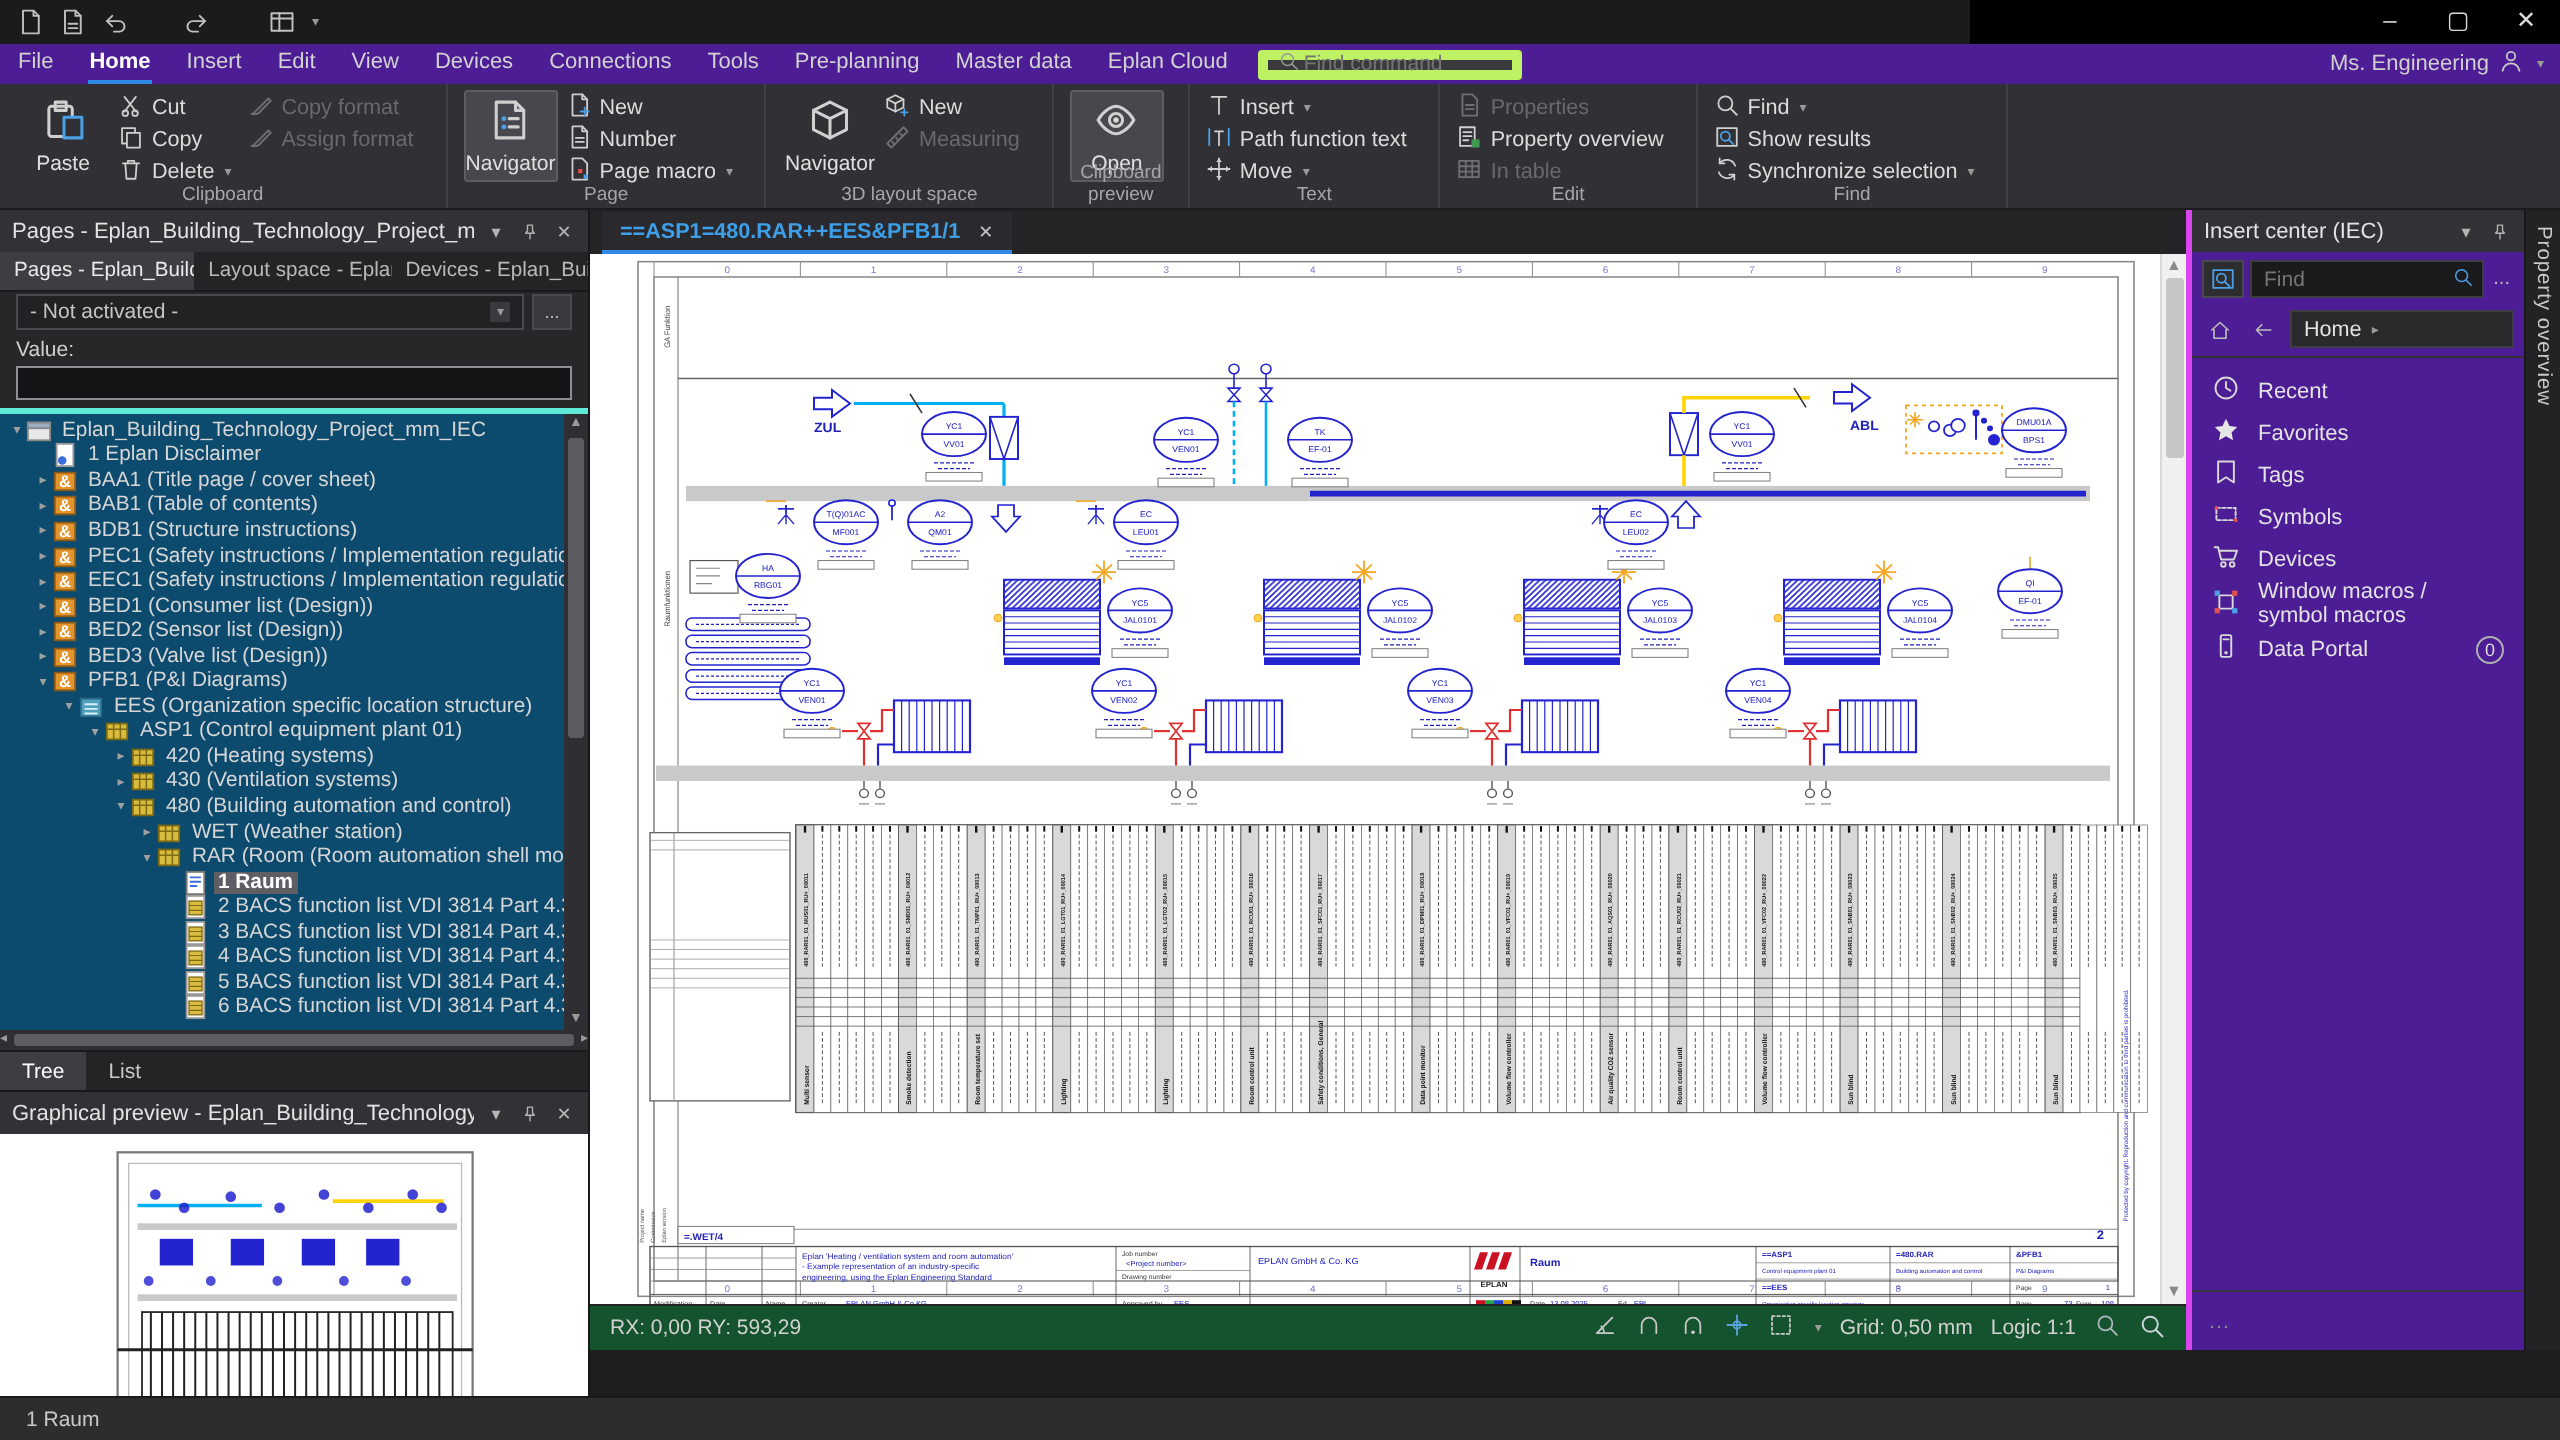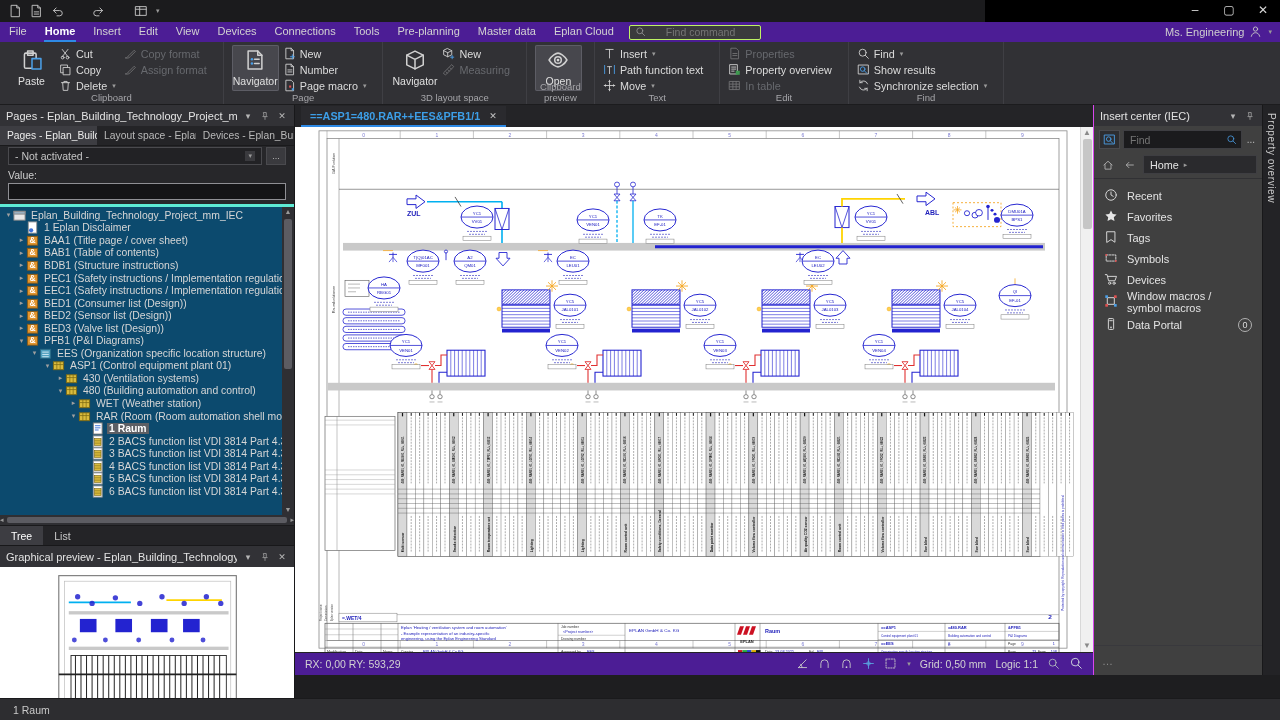--- a/index.html
+++ b/index.html
@@ -11,22 +11,22 @@
   .tb-black{position:absolute;left:985px;right:0;top:0;height:22px;background:#000;}
   .qat{position:absolute;left:8px;top:0;height:22px;display:flex;align-items:center;gap:7px;z-index:2;}
   .qat .qi{display:flex;align-items:center;color:#c8c8c8;}
   .win-controls{position:absolute;right:0;top:0;height:22px;display:flex;z-index:3;}
   .win-btn{width:34px;text-align:center;line-height:20px;color:#d8d8d8;font-size:12px;}
   
   .menubar{position:absolute;top:22px;left:0;right:0;height:20px;background:#4c1d95;display:flex;align-items:center;}
   .menu-tab{padding:0 9px;font-size:11px;color:#d2d2d2;height:20px;line-height:19px;position:relative;white-space:nowrap;}
   .menu-tab.active{color:#fff;font-weight:bold;}
   .menu-tab.active::after{content:"";position:absolute;left:8px;right:8px;bottom:0;height:2px;background:#2e8ae6;}
-  .find-cmd{margin-left:6px;width:132px;height:15px;background:#3a3a3c;border:1px solid #bef264;border-radius:2px;
-            display:flex;align-items:center;padding:0 5px;gap:18px;}
+  .find-cmd{margin-left:6px;width:132px;height:15px;background:#3a3a3c;border:5px solid #bef264;border-radius:2px;
+            display:flex;align-items:center;padding:0 5px;gap:0;}
   .find-cmd input{background:transparent;border:none;outline:none;color:#a9a9a9;font-size:10.5px;width:100%;font-family:inherit;}
   .user-area{position:absolute;right:8px;top:22px;height:20px;display:flex;align-items:center;gap:5px;font-size:11px;color:#cfcfcf;}
   
   .ribbon{position:absolute;top:42px;left:0;right:0;height:63px;background:#313135;border-bottom:1px solid #1c1c1e;display:flex;}
   .rgroup{position:relative;display:flex;align-items:flex-start;padding:3px 8px 13px 8px;border-right:1px solid #3f3f44;}
   .rgroup-label{position:absolute;bottom:1px;left:0;right:0;text-align:center;font-size:9.5px;color:#a6a6aa;}
   .bigbtn{width:47px;height:46px;display:flex;flex-direction:column;align-items:center;justify-content:center;gap:2px;
           font-size:10.5px;color:#e0e0e0;border-radius:2px;margin-right:4px;}
   .bigbtn.checked{background:#47474d;box-shadow:inset 0 0 0 1px #5d5d65;}
   .rcol{display:flex;flex-direction:column;margin-right:8px;padding-top:1px;}
@@ -73,25 +73,25 @@
   .center{flex:1;display:flex;flex-direction:column;background:#242427;min-width:0;}
   .doc-tabs{height:22px;display:flex;align-items:flex-end;padding-left:6px;flex:none;}
   .doc-tab{height:21px;display:flex;align-items:center;padding:0 9px;color:#3d9fe8;font-size:10.8px;font-weight:bold;
            border-bottom:2px solid #2e8ae6;gap:9px;background:#2a2a2e;white-space:nowrap;}
   .doc-close{color:#c3c3c3;font-size:9px;font-weight:normal;}
   .canvas-row{flex:1;display:flex;background:#fff;min-height:0;}
   #drawing{flex:1;display:block;height:100%;}
   .canvas-vscroll{width:13px;background:#f0f0f0;border-left:1px solid #d8d8d8;display:flex;flex-direction:column;align-items:center;flex:none;}
   .cvs-arrow{color:#8a8a8a;font-size:8px;line-height:12px;}
   .cvs-thumb{width:9px;height:90px;background:#c6c6c6;border-radius:2px;}
-  .status-bar{height:23px;background:#4c1d95;border-top:1px solid #232325;display:flex;align-items:center;
+  .status-bar{height:23px;background:#14532d;border-top:1px solid #232325;display:flex;align-items:center;
               font-size:10.5px;color:#d2d2d2;padding:0 10px;gap:15px;}
   .sb-right{margin-left:auto;display:flex;align-items:center;gap:9px;}
   
-  .right-dock{width:169px;background:#404040;border-left:1px solid #d946ef;display:flex;flex-direction:column;}
+  .right-dock{width:169px;background:#4c1d95;border-left:3px solid #d946ef;display:flex;flex-direction:column;}
   .ic-findrow{display:flex;align-items:center;gap:3px;padding:4px 5px;flex:none;}
   .ic-findbtn{width:21px;height:19px;border:1px solid #4a4a4e;display:flex;align-items:center;justify-content:center;background:#2d2d30;}
   .ic-input{flex:1;height:19px;background:#1b1b1d;border:1px solid #3e3e42;display:flex;align-items:center;padding:0 4px;gap:3px;}
   .ic-input input{background:transparent;border:none;outline:none;color:#a9a9a9;font-size:10.5px;width:100%;font-family:inherit;}
   .ic-more{color:#bbb;font-size:10px;padding:0 2px;}
   .ic-bread{display:flex;align-items:center;gap:4px;padding:2px 5px 4px;border-bottom:1px solid #313134;flex:none;}
   .ic-navbtn{width:18px;height:17px;display:flex;align-items:center;justify-content:center;color:#bbb;}
   .ic-breadbox{flex:1;height:19px;border:1px solid #3e3e42;background:#2a2a2d;display:flex;align-items:center;padding:0 6px;font-size:10.8px;color:#e3e3e3;gap:5px;}
   .ic-items{padding-top:6px;}
   .ic-item{display:flex;align-items:center;gap:9px;padding:0 10px;min-height:21px;font-size:11px;color:#e3e3e3;}
@@ -556,20 +556,30 @@
             </div>
             <div class="trow" style="padding-left: 43px;">
               <span class="texp">▾</span>
               <span class="ticon">
                 <svg width="13" height="13" viewBox="0 0 14 14">
                   <rect x="1.5" y="3" width="11" height="8.5" fill="#d9bb3d" stroke="#7d6a14"></rect>
                   <path d="M1.5 6h11M5.2 3v8.5M8.8 3v8.5" stroke="#7d6a14" stroke-width=".8"></path>
                 </svg>
               </span>
               <span class="tlabel">ASP1 (Control equipment plant 01)</span>
+            </div>
+            <div class="trow" style="padding-left: 56px;">
+              <span class="texp">▸</span>
+              <span class="ticon">
+                <svg width="13" height="13" viewBox="0 0 14 14">
+                  <rect x="1.5" y="3" width="11" height="8.5" fill="#d9bb3d" stroke="#7d6a14"></rect>
+                  <path d="M1.5 6h11M5.2 3v8.5M8.8 3v8.5" stroke="#7d6a14" stroke-width=".8"></path>
+                </svg>
+              </span>
+              <span class="tlabel">420 (Heating systems)</span>
             </div>
             <div class="trow" style="padding-left: 56px;">
               <span class="texp">▸</span>
               <span class="ticon">
                 <svg width="13" height="13" viewBox="0 0 14 14">
                   <rect x="1.5" y="3" width="11" height="8.5" fill="#d9bb3d" stroke="#7d6a14"></rect>
                   <path d="M1.5 6h11M5.2 3v8.5M8.8 3v8.5" stroke="#7d6a14" stroke-width=".8"></path>
                 </svg>
               </span>
               <span class="tlabel">430 (Ventilation systems)</span>

